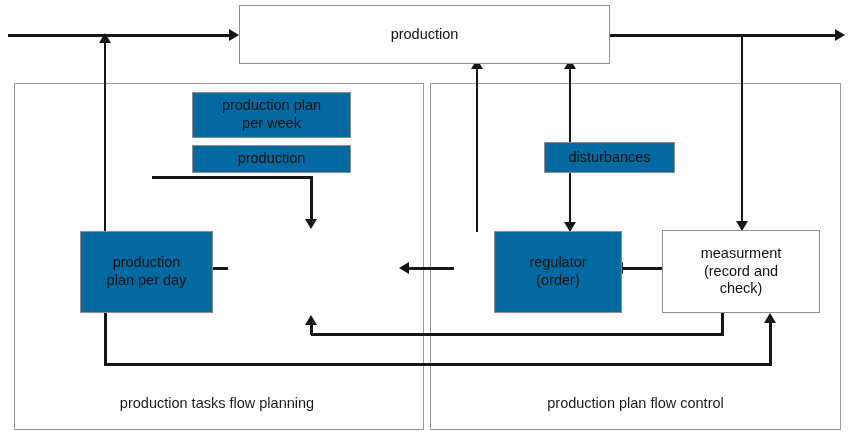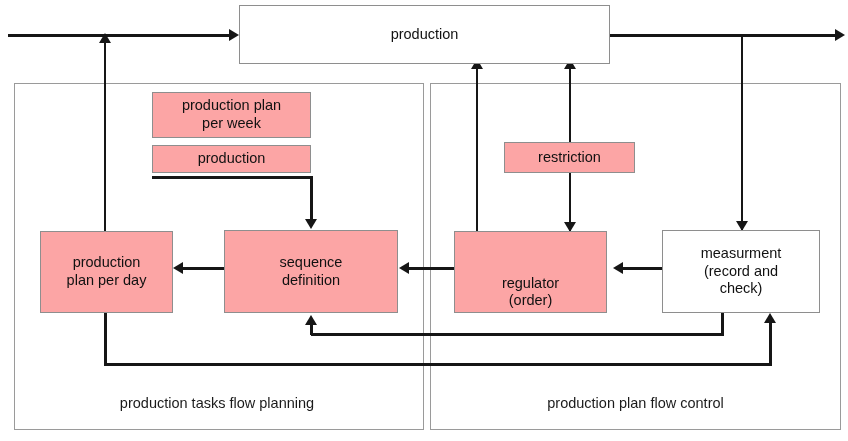--- a/index.html
+++ b/index.html
@@ -35,21 +35,21 @@
     border:1px solid #8e8e8e;
     display:flex;
     align-items:center;
     justify-content:center;
     text-align:center;
     font-size:14.5px;
     line-height:1.22;
     color:#111111;
     padding:2px 4px;
   }
-  .box.filled{background:#fca5a5;}
+  .box.filled{background:#0369a1;margin-left:40px;}
   .box.plain{background:#ffffff;}
   
   .hline{
     position:absolute;
     background:#161616;
     height:2px;
   }
   .vline{
     position:absolute;
     background:#161616;
@@ -144,29 +144,26 @@
   </div>
 
   <div class="box filled" style="left:152px;top:145px;width:159px;height:28px;">
     <span>production</span>
   </div>
 
   <div class="box filled" style="left:40px;top:231px;width:133px;height:82px;">
     <span>production<br>plan per day</span>
   </div>
 
-  <div class="box filled" style="left:224px;top:230px;width:174px;height:83px;">
-    <span>sequence<br>definition</span>
+
+  <div class="box filled" style="left:504px;top:142px;width:131px;height:31px;">
+    <span>disturbances</span>
   </div>
 
-  <div class="box filled" style="left:504px;top:142px;width:131px;height:31px;">
-    <span>restriction</span>
-  </div>
-
-  <div class="box filled" style="left:454px;top:231px;width:153px;height:82px;align-items:flex-end;">
+  <div class="box filled" style="left:454px;top:231px;width:128px;height:82px;">
     <span>regulator<br>(order)</span>
   </div>
 
   <div class="box plain" style="left:662px;top:230px;width:158px;height:83px;">
     <span>measurment<br>(record and<br>check)</span>
   </div>
 
 </div>
 
 </body></html>

